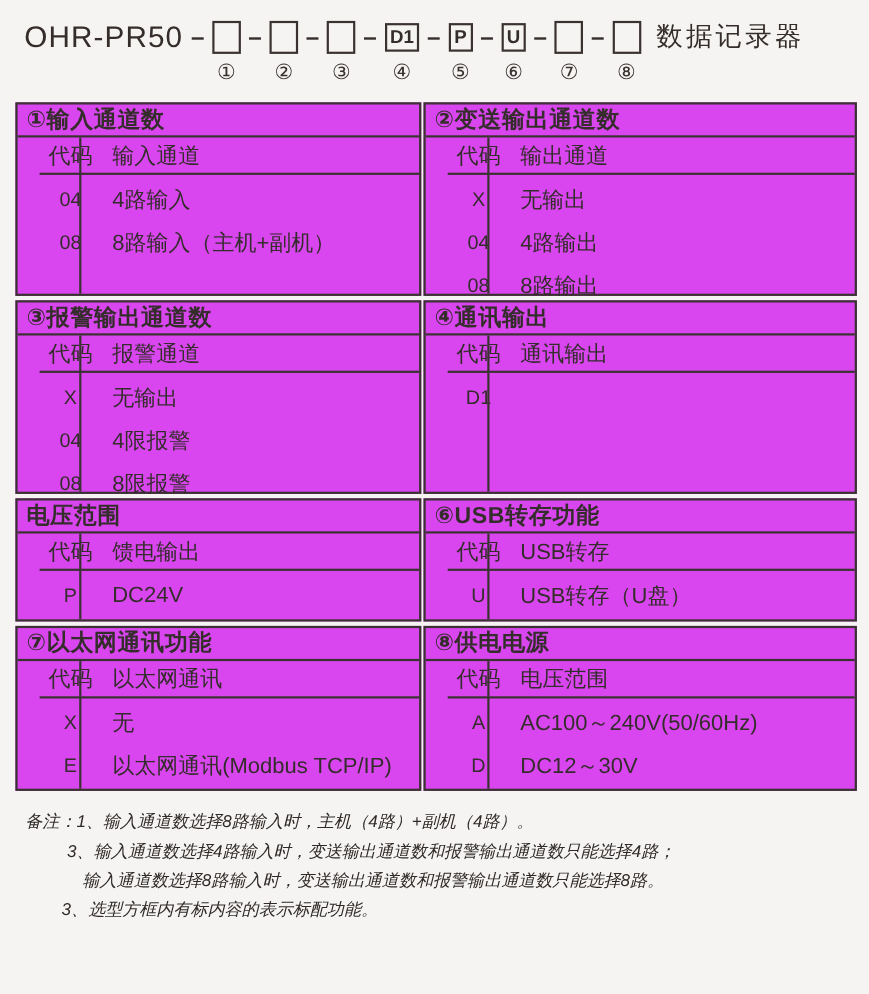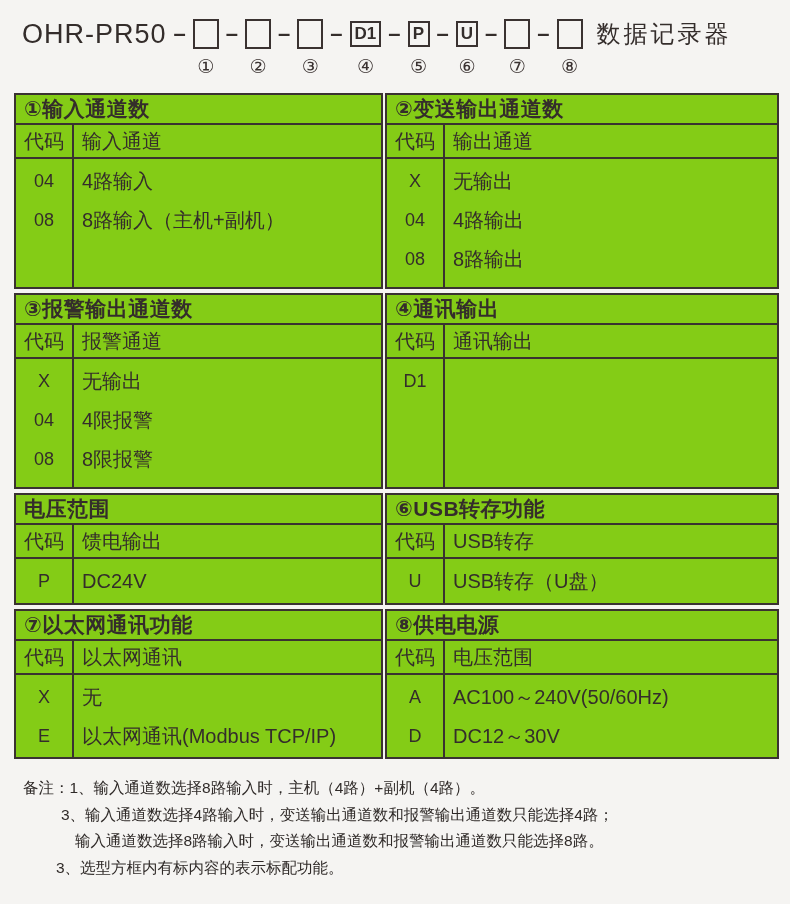--- a/index.html
+++ b/index.html
@@ -56,63 +56,64 @@
   
   .tables {
     margin: 16px 0 0 14px;
     width: 765px;
     display: grid;
     grid-template-columns: 369px 394px;
     gap: 4px 2px;
   }
   .section {
     border: 2px solid #3a3231;
-    background: #84cc16;
+    background: #d946ef;
   }
   .sec-title {
     height: 30px; line-height: 28px;
     border-bottom: 2px solid #3a3231;
     font-size: 21px; font-weight: bold;
     padding-left: 8px;
     letter-spacing: 0.5px;
   }
-  .sec-body { position: relative; }
+  .sec-body { position: relative; padding-left: 20px; }
   .sec-body::before {
     content: "";
     position: absolute;
     left: 56px; top: 0; bottom: 0;
     width: 2px;
     background: #3a3231;
   }
   .hdr-row {
     display: flex; align-items: center;
     height: 34px;
     border-bottom: 2px solid #3a3231;
     font-size: 20px;
   }
   .c-code { flex: 0 0 56px; width: 56px; text-align: center; }
   .c-desc { flex: 1; padding-left: 10px; }
   .rows { padding-top: 3px; }
-  .rows.rh-3 { height: 128px; }
+  .rows.rh-3 { height: 108px; }
   .rows.rh-1 { height: 44px; }
   .rows.rh-2 { height: 82px; }
   .data-row {
     display: flex; align-items: center;
     height: 39px;
     font-size: 20px;
   }
   .data-row .c-code { font-size: 18px; }
 
   
   .notes {
     margin: 16px 0 0 23px;
     font-size: 15.5px;
     line-height: 26.5px;
     color: #2f2a28;
     font-weight: 500;
+    font-style: italic;
   }
   .note-line.l2 { margin-left: 38px; }
   .note-line.l3 { margin-left: 52px; }
   .note-line.l4 { margin-left: 33px; }
 </style>
 </head>
 <body>
 
 <div class="code-row">
   <span class="model">OHR-PR50</span>

